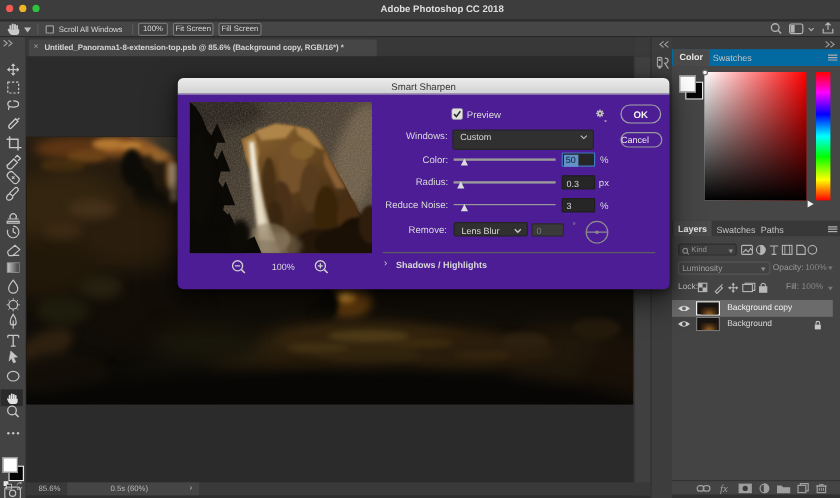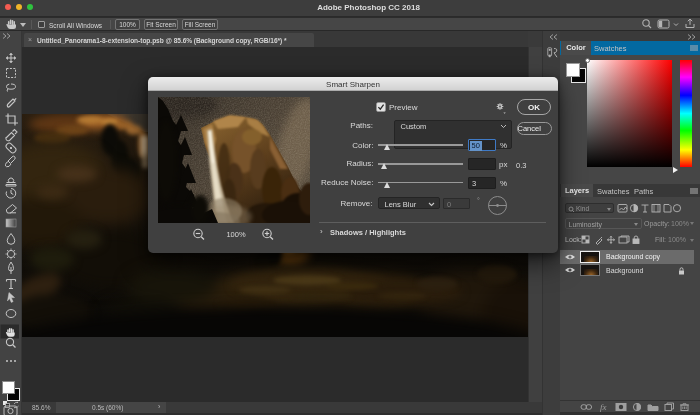--- a/index.html
+++ b/index.html
@@ -410,21 +410,21 @@
           <g>
               <rect x="103" y="3" width="7" height="5.5"></rect>
               <path d="M102 3 h9 M105 3 v-1.3 h3 v1.3 M104.8 4.5 v2.5 M106.5 4.5 v2.5 M108.2 4.5 v2.5" stroke-width=".8"></path>
             </g>
         </g>
       </svg>
       <div class="abs" style="left:0;top:214.5px;width:140px;height:3.5px;background:#303030;"></div>
     </div>
   </div>
 
-  <div class="abs" style="left:148px;top:77px;width:410px;height:176px;border-radius:5px;background:#404040;box-shadow:0 10px 26px rgba(0,0,0,0.6), 0 2px 8px rgba(0,0,0,0.5);">
+  <div class="abs" style="left:148px;top:65px;width:410px;height:176px;border-radius:5px;background:#4c1d95;box-shadow:0 10px 26px rgba(0,0,0,0.6), 0 2px 8px rgba(0,0,0,0.5);">
     <div class="abs" style="left:0;top:0;width:410px;height:14px;border-radius:5px 5px 0 0;background:linear-gradient(#ececec,#d2d2d2);border-bottom:1px solid #ababab;">
       <div class="abs" style="width:410px;text-align:center;top:2.5px;font-size:8px;color:#333;">Smart Sharpen</div>
     </div>
 
     <div class="abs" style="left:10px;top:20px;width:152px;height:126px;background:#3e362c;overflow:hidden;">
       <svg width="152" height="126" viewBox="0 0 152 126">
         <defs>
           <filter id="tb2" color-interpolation-filters="sRGB" x="-50%" y="-50%" width="200%" height="200%">
               <feGaussianBlur stdDeviation="1.3"></feGaussianBlur>
             </filter>
@@ -532,42 +532,42 @@
           <line x1="7.3" y1="2.2" x2="2.7" y2="6.8"></line>
         </g>
         <circle cx="5" cy="4.5" r="0.9" fill="#4d4d4d"></circle>
         <path d="M8.4 10.4 l2.4 0 -1.2 1.4z"></path>
       </g>
     </svg>
 
     <div class="abs" style="left:369px;top:21.5px;width:34px;height:16px;border:1px solid #a6a6a6;border-radius:8px;color:#f2f2f2;font-size:8px;font-weight:bold;text-align:center;line-height:15px;">OK</div>
     <div class="abs" style="left:368.5px;top:44.5px;width:35px;height:13px;border:1px solid #999;border-radius:6.5px;color:#ececec;font-size:7.5px;text-align:left;line-height:12px;">Cancel</div>
 
-    <div class="abs txt" style="left:150px;top:44px;width:75px;text-align:right;font-size:8px;">Paths:</div>
-    <div class="abs" style="left:228.5px;top:42.5px;width:118px;height:29px;background:#303030;border:1px solid #242424;border-radius:2px;margin-left:17px;">
+    <div class="abs txt" style="left:150px;top:44px;width:75px;text-align:right;font-size:8px;">Windows:</div>
+    <div class="abs" style="left:228.5px;top:42.5px;width:118px;height:17px;background:#303030;border:1px solid #242424;border-radius:2px;">
       <span class="abs txt" style="left:6px;top:1.5px;font-size:7.5px;">Custom</span>
       <svg class="abs" style="right:4px;top:3.5px;" width="7" height="5">
           <path d="M1 1 l2.5 2.5 L6 1" fill="none" stroke="#c9c9c9" stroke-width="0.9"></path>
         </svg>
     </div>
 
     <div class="abs txt" style="left:150px;top:63.5px;width:75.5px;text-align:right;font-size:8px;">Color:</div>
     <div class="abs" style="left:230px;top:67.2px;width:85px;height:1.5px;background:#999;"></div>
     <div class="abs" style="left:235.5px;top:67px;width:0;height:0;border-left:3.5px solid transparent;border-right:3.5px solid transparent;border-bottom:6px solid #dcdcdc;"></div>
     <div class="abs" style="left:320px;top:62px;width:28px;height:12px;background:#262626;border:1.5px solid #3f7ac6;border-radius:1px;">
       <div class="abs" style="left:1px;top:0.5px;width:12px;height:10px;background:#6493c9;"></div>
       <span class="abs" style="left:2.5px;top:1px;font-size:7.5px;color:#0d1b2e;text-align:center;">50</span>
     </div>
     <div class="abs txt" style="left:352px;top:64px;font-size:8px;">%</div>
 
     <div class="abs txt" style="left:150px;top:82px;width:75.5px;text-align:right;font-size:8px;">Radius:</div>
     <div class="abs" style="left:230px;top:86.2px;width:85px;height:1.5px;background:#999;"></div>
     <div class="abs" style="left:233px;top:86px;width:0;height:0;border-left:3.5px solid transparent;border-right:3.5px solid transparent;border-bottom:6px solid #dcdcdc;"></div>
     <div class="abs" style="left:320px;top:81px;width:28px;height:12px;background:#262626;border:1px solid #1e1e1e;border-radius:1px;">
-      <span class="abs txt" style="left:3px;top:1.5px;font-size:7.5px;margin-left:44px;">0.3</span>
+      <span class="abs txt" style="left:3px;top:1.5px;font-size:7.5px;">0.3</span>
     </div>
     <div class="abs txt" style="left:351px;top:83px;font-size:8px;text-align:right;">px</div>
 
     <div class="abs txt" style="left:150px;top:100.5px;width:75.5px;text-align:right;font-size:8px;">Reduce Noise:</div>
     <div class="abs" style="left:230px;top:104.7px;width:85px;height:1.5px;background:#999;"></div>
     <div class="abs" style="left:236px;top:104.5px;width:0;height:0;border-left:3.5px solid transparent;border-right:3.5px solid transparent;border-bottom:6px solid #dcdcdc;"></div>
     <div class="abs" style="left:320px;top:99.5px;width:28px;height:12px;background:#262626;border:1px solid #1e1e1e;border-radius:1px;">
       <span class="abs txt" style="left:3px;top:1.5px;font-size:7.5px;">3</span>
     </div>
     <div class="abs txt" style="left:352px;top:101.5px;font-size:8px;">%</div>

